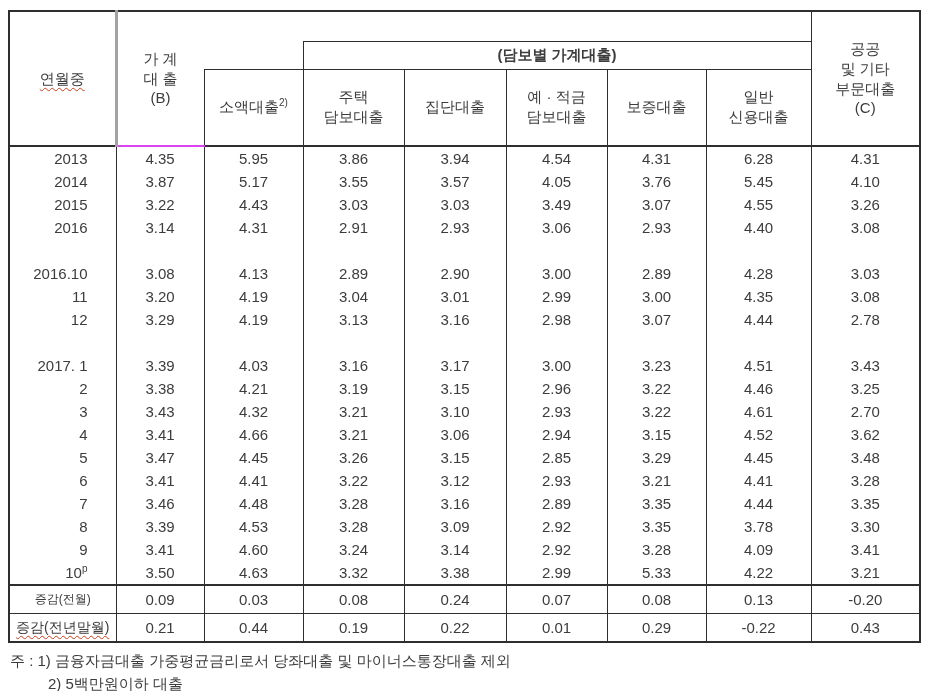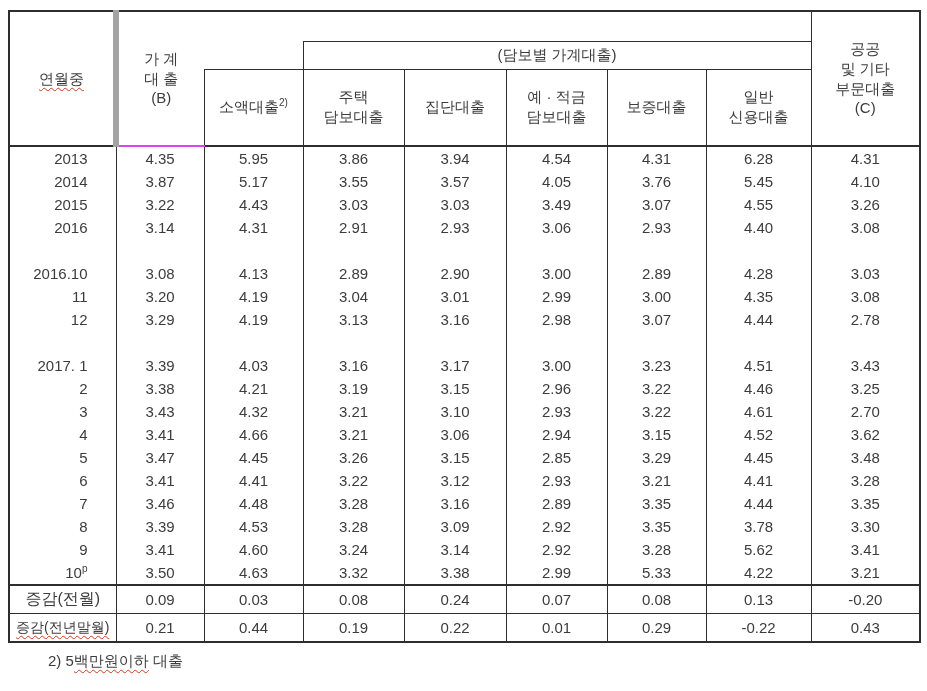--- a/index.html
+++ b/index.html
@@ -18,38 +18,38 @@
   th, td { padding:0; font-weight:normal; }
 
   thead th {
     font-size:15px; line-height:1.32; white-space:pre-line;
     text-align:center; vertical-align:middle; color:#3c3c3c;
   }
   tr.hr1 { height:30px; }
   tr.hr2 { height:28px; }
   tr.hr3 { height:77px; }
 
-  th.c-period  { border-right:6px solid #a3a3a3; border-bottom:2px solid #2e2e2e; }
+  th.c-period  { border-right:3px solid #a3a3a3; border-bottom:2px solid #2e2e2e; }
   th.c-house   { border-bottom:2px solid #d946ef; }
   th.spacer-a, th.spacer-b { border:none; }
-  th.c-group   { border:1px solid #2e2e2e; }
+  th.c-group   { border:1px solid #2e2e2e;font-weight:bold; }
   th.sub       { border:1px solid #2e2e2e; border-bottom:2px solid #2e2e2e; }
   th.c-public  { border-left:1px solid #2e2e2e; border-bottom:2px solid #2e2e2e;margin-top:28px; }
 
   tbody td {
     border-left:1px solid #2e2e2e; border-right:1px solid #2e2e2e;
     font-size:15px; height:23px; vertical-align:middle;
   }
   td.period { text-align:right; padding-right:28px; white-space:pre; }
   td.val    { text-align:center; }
 
   tr.sum td       { border-top:1px solid #2e2e2e; height:27px; }
   tr.sum-first td { border-top:2px solid #2e2e2e; }
   tr.sum td.period { text-align:center; padding-right:0; }
-  tr.sum-first td.period  { font-size:16px; }
+  tr.sum-first td.period  { font-size:12px; }
   tr.sum-second td.period { font-size:14px; }
 
   sup { font-size:10px; line-height:0; vertical-align:super; }
 
   .sp-err {
     text-decoration-line:underline;
     text-decoration-style:wavy;
     text-decoration-color:#c8401a;
     text-decoration-thickness:1px;
     text-underline-offset:3px;
@@ -292,21 +292,21 @@
           <td class="val">3.30</td>
         </tr>
         <tr>
           <td class="period">9</td>
           <td class="val">3.41</td>
           <td class="val">4.60</td>
           <td class="val">3.24</td>
           <td class="val">3.14</td>
           <td class="val">2.92</td>
           <td class="val">3.28</td>
-          <td class="val">5.62</td>
+          <td class="val">4.09</td>
           <td class="val">3.41</td>
         </tr>
         <tr>
           <td class="period">10<sup>p</sup></td>
           <td class="val">3.50</td>
           <td class="val">4.63</td>
           <td class="val">3.32</td>
           <td class="val">3.38</td>
           <td class="val">2.99</td>
           <td class="val">5.33</td>
@@ -332,16 +332,17 @@
           <td class="val">0.22</td>
           <td class="val">0.01</td>
           <td class="val">0.29</td>
           <td class="val">-0.22</td>
           <td class="val">0.43</td>
         </tr>
       </tbody>
   </table>
 
   <div class="notes">
+    <div><span>주 : 1) 금융자금대출 가중평균금리로서 당좌대출 및 마이너스통장대출 제외</span></div>
     <div class="indent"><span>2) 5</span><span class="sp-err">백만원이하</span><span> 대출</span></div>
   </div>
 
 </div>
 
 </body></html>

